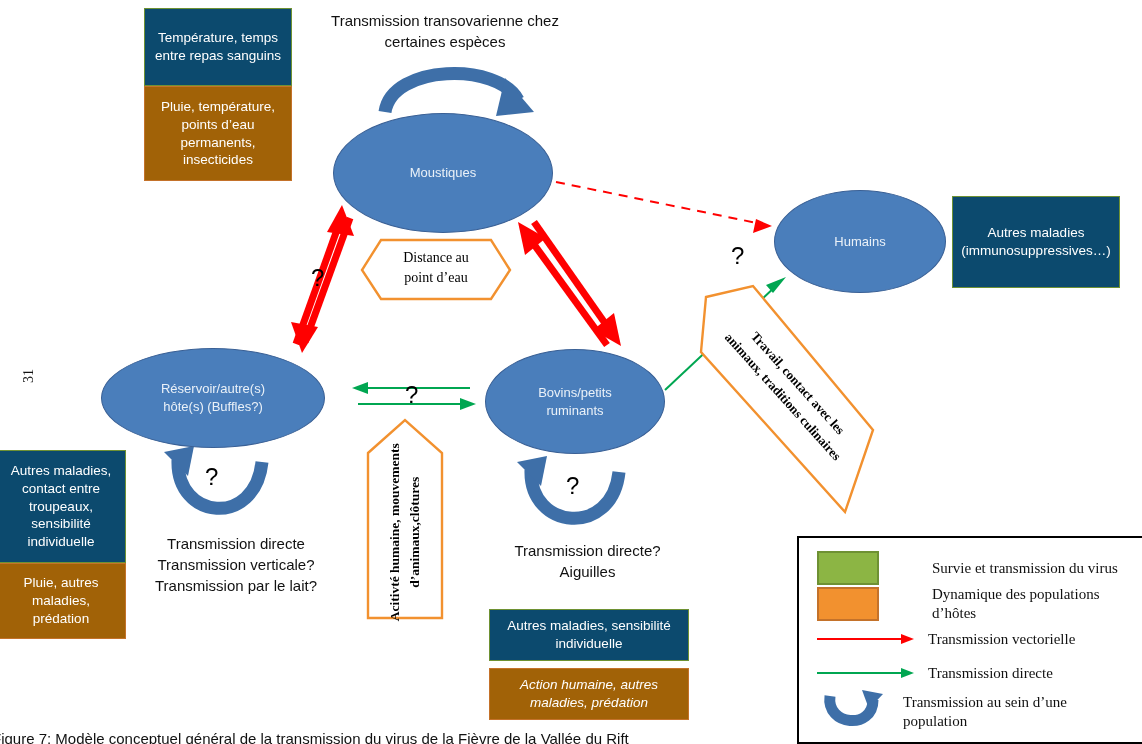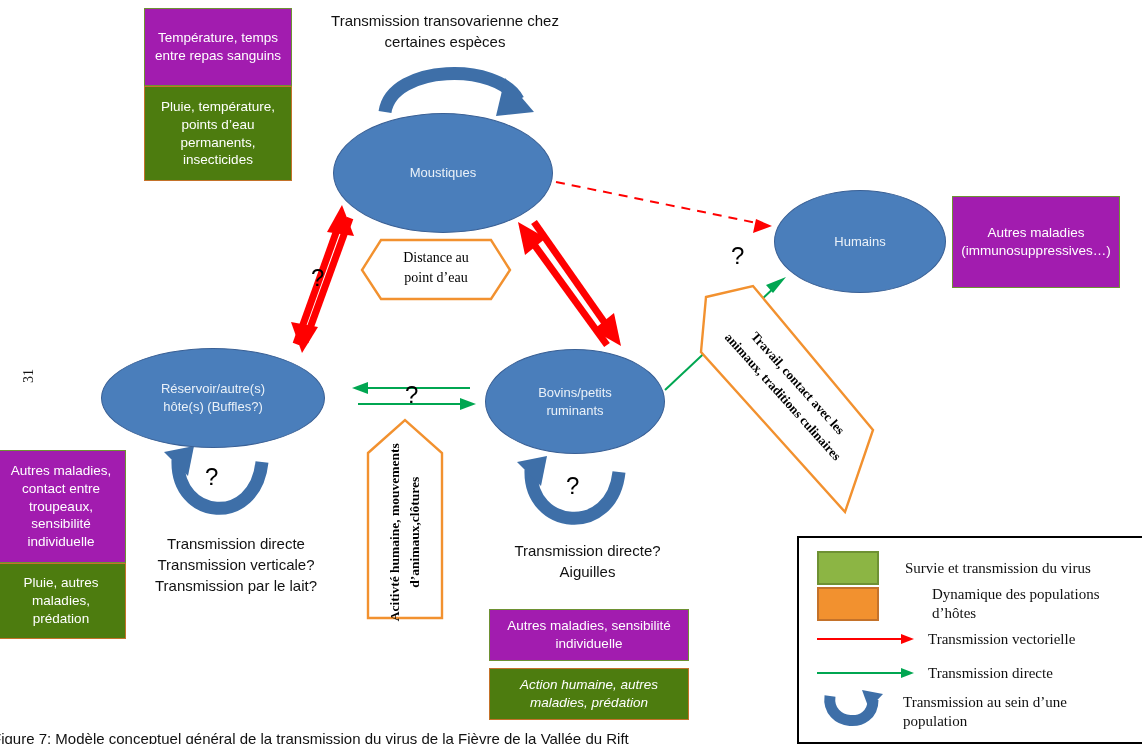--- a/index.html
+++ b/index.html
@@ -1,22 +1,22 @@
 <!DOCTYPE html>
 <html><head>
 <meta charset="utf-8">
 <style>
   html,body{margin:0;padding:0;background:#ffffff;}
   body{width:1142px;height:744px;position:relative;overflow:hidden;
        font-family:"Liberation Sans",sans-serif;color:#000;}
   .abs{position:absolute;box-sizing:border-box;}
 
   
-  .boxg{background:#a21caf;border:1px solid #6E9133;color:#ffffff;}
-  .boxo{background:#4d7c0f;border:1px solid #C4722A;color:#ffffff;}
+  .boxg{background:#0c4a6e;border:1px solid #6E9133;color:#ffffff;}
+  .boxo{background:#a16207;border:1px solid #C4722A;color:#ffffff;}
   .boxg,.boxo{display:flex;align-items:center;justify-content:center;
        text-align:center;line-height:1.32;font-size:13.5px;padding:4px 6px;}
 
   
   .ellipse{background:#4A7EBB;border:1.5px solid #3A6095;border-radius:50%;
        display:flex;align-items:center;justify-content:center;text-align:center;
        color:#EAF1F8;font-size:13px;line-height:1.35;}
 
   
   .label{text-align:center;font-size:15px;line-height:1.4;color:#111;}
@@ -179,21 +179,21 @@
 <div class="abs qmark" style="left:311px;top:264px;">?</div>
 <div class="abs qmark" style="left:731px;top:242px;">?</div>
 <div class="abs qmark" style="left:405px;top:381px;">?</div>
 <div class="abs qmark" style="left:205px;top:463px;">?</div>
 <div class="abs qmark" style="left:566px;top:472px;">?</div>
 
 <div class="abs" id="legend" style="left:797px;top:536px;width:352px;height:208px;padding:12px 10px 0 18px;">
 
   <div class="leg-row" style="height:36px;">
     <div class="leg-sw sw-green"></div>
-    <div class="leg-txt" style="margin-left:26px;">Survie et transmission du virus</div>
+    <div class="leg-txt" style="margin-left:53px;">Survie et transmission du virus</div>
   </div>
 
   <div class="leg-row" style="height:36px;">
     <div class="leg-sw sw-orange"></div>
     <div class="leg-txt" style="margin-left:53px;">Dynamique des populations d’hôtes</div>
   </div>
 
   <div class="leg-row" style="height:34px;">
     <svg class="leg-sw" width="100" height="16" viewBox="0 0 100 16">
       <line x1="0" y1="8" x2="88" y2="8" stroke="#FF0000" stroke-width="2"></line>

